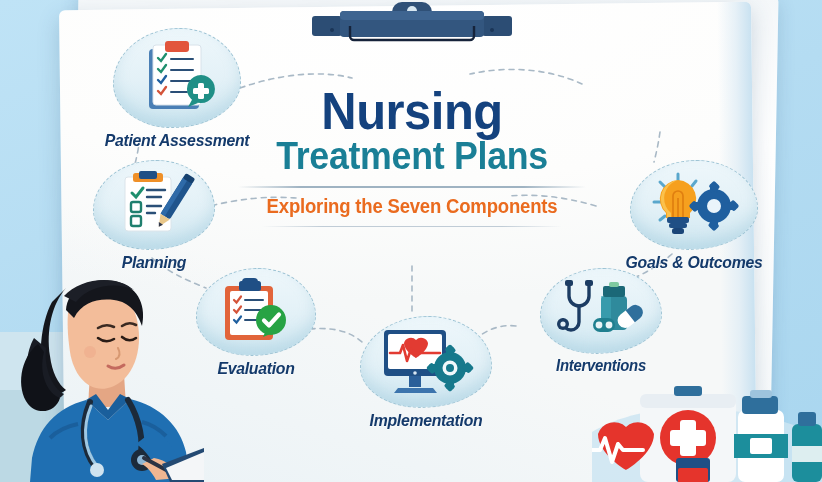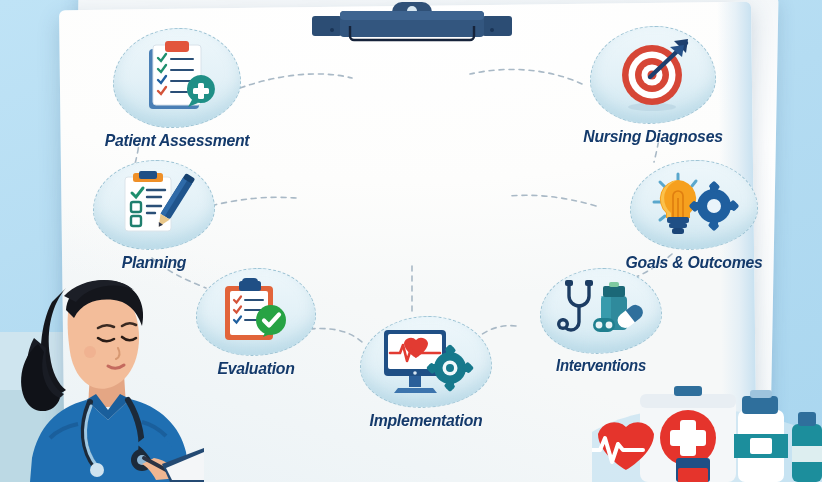--- a/index.html
+++ b/index.html
@@ -203,20 +203,27 @@
       <circle cx="26" cy="30" r="2" fill="#1b3557"></circle>
       <circle cx="186" cy="30" r="2" fill="#1b3557"></circle>
       <path d="M96,2 h20 a10,10 0 0 1 10,10 v4 h-40 v-4 a10,10 0 0 1 10,-10 z" fill="#2f5077"></path>
       <circle cx="106" cy="11" r="5" fill="#d8e7f1"></circle>
       <rect x="34" y="11" width="144" height="26" rx="4" fill="#33567f"></rect>
       <rect x="34" y="11" width="144" height="9" rx="4" fill="#3e6490"></rect>
       <path d="M44,26 v10 a4,4 0 0 0 4,4 h116 a4,4 0 0 0 4,-4 v-10" fill="none" stroke="#16233a" stroke-width="2.4"></path>
     </svg>
   </div>
 
+  <div class="title-block">
+    <div class="t-main">Nursing</div>
+    <div class="t-sub">Treatment Plans</div>
+    <div class="rule"></div>
+    <div class="t-tag">Exploring the Seven Components</div>
+    <div class="rule thin"></div>
+  </div>
 
   <div class="node" id="node-assessment">
     <div class="bubble">
       <svg width="84" height="74" viewBox="0 0 84 74">
         <rect x="14" y="8" width="50" height="60" rx="4" fill="#4a7fb5"></rect>
         <rect x="18" y="4" width="48" height="60" rx="3" fill="#ffffff" stroke="#d8e2ea"></rect>
         <rect x="30" y="0" width="24" height="11" rx="3" fill="#e2553c"></rect>
         <rect x="34" y="-3" width="16" height="7" rx="3" fill="#e2553c"></rect>
         <g stroke-width="2.4" fill="none" stroke-linecap="round">
           <path d="M23,17 l3,3 l5,-7" stroke="#1f8f6e"></path>
@@ -234,36 +241,20 @@
         <path d="M58,57 l-5,9 l10,-4 z" fill="#1f8f86"></path>
         <g fill="#ffffff">
           <rect x="63" y="42" width="6" height="16" rx="1.6"></rect>
           <rect x="58" y="47" width="16" height="6" rx="1.6"></rect>
         </g>
       </svg>
     </div>
     <div class="label">Patient Assessment</div>
   </div>
 
-  <div class="node" id="node-diagnoses">
-    <div class="bubble">
-      <svg width="82" height="76" viewBox="0 0 82 76">
-        <ellipse cx="40" cy="70" rx="24" ry="4" fill="#b9d4e2" opacity="0.75"></ellipse>
-        <circle cx="40" cy="38" r="30" fill="#d64636"></circle>
-        <circle cx="40" cy="38" r="23.5" fill="#ffffff"></circle>
-        <circle cx="40" cy="38" r="17" fill="#d64636"></circle>
-        <circle cx="40" cy="38" r="10.5" fill="#ffffff"></circle>
-        <circle cx="40" cy="38" r="4.5" fill="#d64636"></circle>
-        <path d="M38,40 L74,6" stroke="#1d3f6e" stroke-width="4.4" stroke-linecap="round"></path>
-        <path d="M62,4 L76,2 L74,16 Z" fill="#1d3f6e"></path>
-        <path d="M58,10 L72,8 L70,20 Z" fill="#26528a"></path>
-      </svg>
-    </div>
-    <div class="label">Nursing Diagnoses</div>
-  </div>
 
   <div class="node" id="node-goals">
     <div class="bubble">
       <svg width="92" height="70" viewBox="0 0 92 70">
         <g stroke="#5aa7cc" stroke-width="3" stroke-linecap="round">
           <path d="M30,4 v7"></path>
             <path d="M12,12 l5,5"></path>
             <path d="M6,32 h7"></path>
           <path d="M48,11 l-4,5"></path>
             <path d="M12,50 l5,-4"></path>

